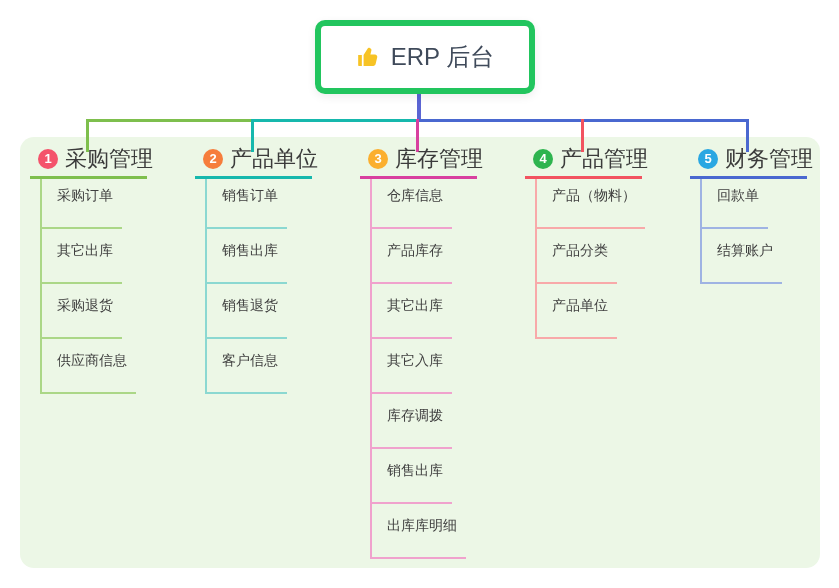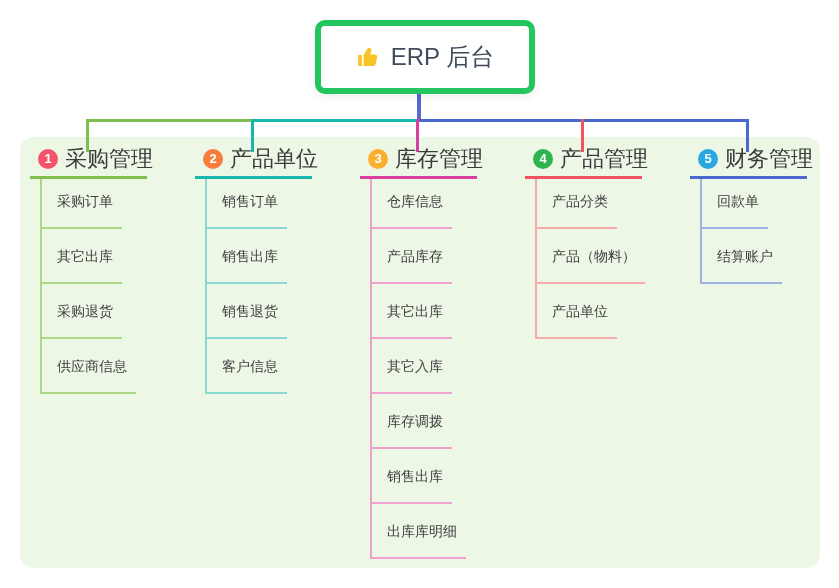--- a/index.html
+++ b/index.html
@@ -32,21 +32,21 @@
   }
   .branch-label{font-size:22px;color:#3b3b3b;font-weight:500;white-space:nowrap;}
   .children{position:relative;display:flex;flex-direction:column;align-items:flex-start;}
   .children:before{
     content:"";position:absolute;left:10px;top:0;bottom:0;width:2px;
     background:var(--light);
   }
   .child{height:55px;display:flex;align-items:flex-end;margin-left:10px;cursor:pointer;}
   .child:first-child{height:50px;}
   .child-box{
-    padding:0 9px 16px 17px;border-bottom:2px solid var(--light);
+    padding:0 9px 22px 17px;border-bottom:2px solid var(--light);
     font-size:14px;color:#3f3f3f;white-space:nowrap;
   }
 </style>
 </head>
 <body>
 
 <div class="canvas">
 
   <div class="panel" style="background: rgb(236, 247, 230);"></div>
 
@@ -142,24 +142,24 @@
           </div>
         </div>
       </div>
       <div class="branch" style="left: 525px; --light: #f8a9a9;">
         <div class="branch-header" style="border-bottom-color: rgb(242, 83, 96);">
           <span class="badge" style="background: rgb(46, 180, 79);">4</span>
           <span class="branch-label">产品管理</span>
         </div>
         <div class="children">
           <div class="child">
-            <span class="child-box">产品分类</span>
+            <span class="child-box">产品（物料）</span>
           </div>
           <div class="child">
-            <span class="child-box">产品（物料）</span>
+            <span class="child-box">产品分类</span>
           </div>
           <div class="child">
             <span class="child-box">产品单位</span>
           </div>
         </div>
       </div>
       <div class="branch" style="left: 690px; --light: #9fb3e3;">
         <div class="branch-header" style="border-bottom-color: rgb(74, 104, 208);">
           <span class="badge" style="background: rgb(42, 167, 226);">5</span>
           <span class="branch-label">财务管理</span>

